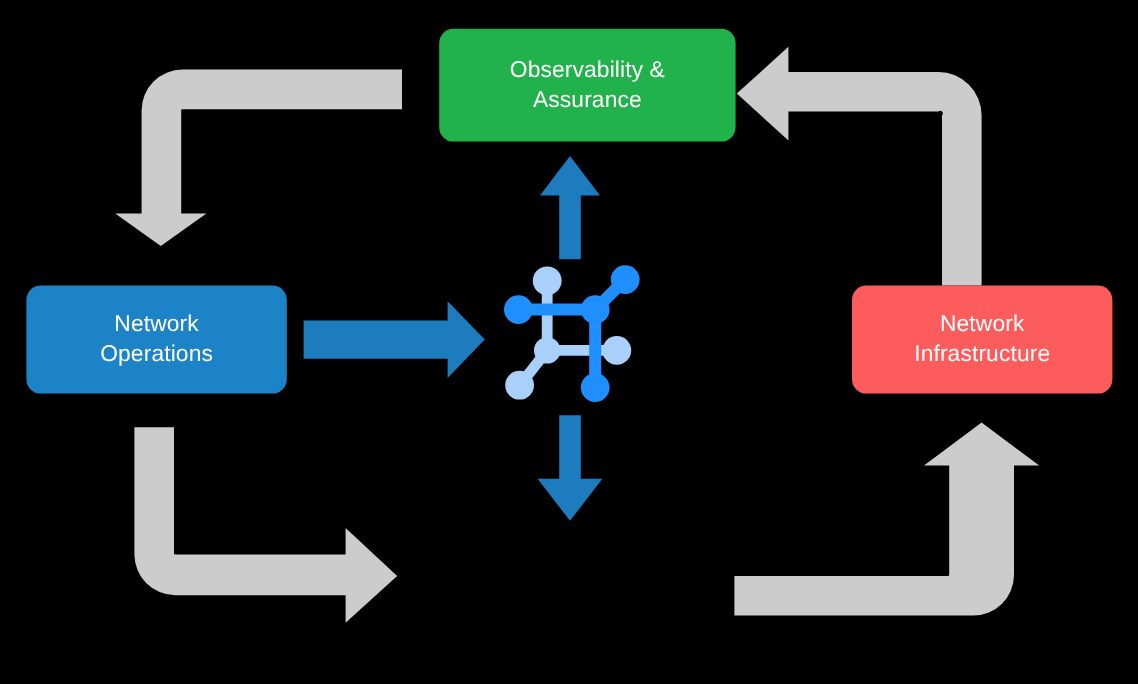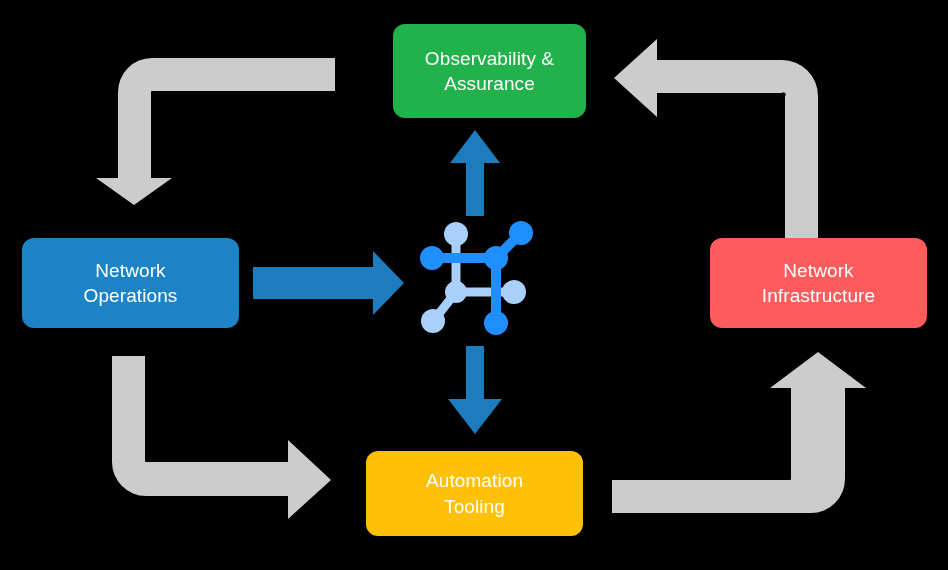--- a/index.html
+++ b/index.html
@@ -39,23 +39,22 @@
     letter-spacing: 0.1px;
     box-sizing: border-box;
     padding: 6px 10px;
     z-index: 3;
   }
   .node-label {
     display: block;
     white-space: pre-line;
   }
   #box-observability {
-    left: 366px; top: 24px; width: 193px; height: 94px;
+    left: 366px; top: 24px; width: 247px; height: 94px;
     background: #22b24c;
-    margin-left: 27px;
   }
   #box-operations {
     left: 22px; top: 238px; width: 217px; height: 90px;
     background: #1c84c6;
   }
   #box-infrastructure {
     left: 710px; top: 238px; width: 217px; height: 90px;
     background: #fc5c5c;
   }
   #box-automation {
@@ -160,18 +159,14 @@
   <div class="node-box" id="box-operations" style="background: rgb(28, 132, 198); color: rgb(255, 255, 255);">
     <span class="node-label">Network
 Operations</span>
   </div>
 
   <div class="node-box" id="box-infrastructure" style="background: rgb(252, 92, 92); color: rgb(255, 255, 255);">
     <span class="node-label">Network
 Infrastructure</span>
   </div>
 
-  <div class="node-box" id="box-automation" style="background: rgb(255, 193, 7); color: rgb(255, 255, 255);">
-    <span class="node-label">Automation
-Tooling</span>
-  </div>
 
 </div>
 
 </body></html>

